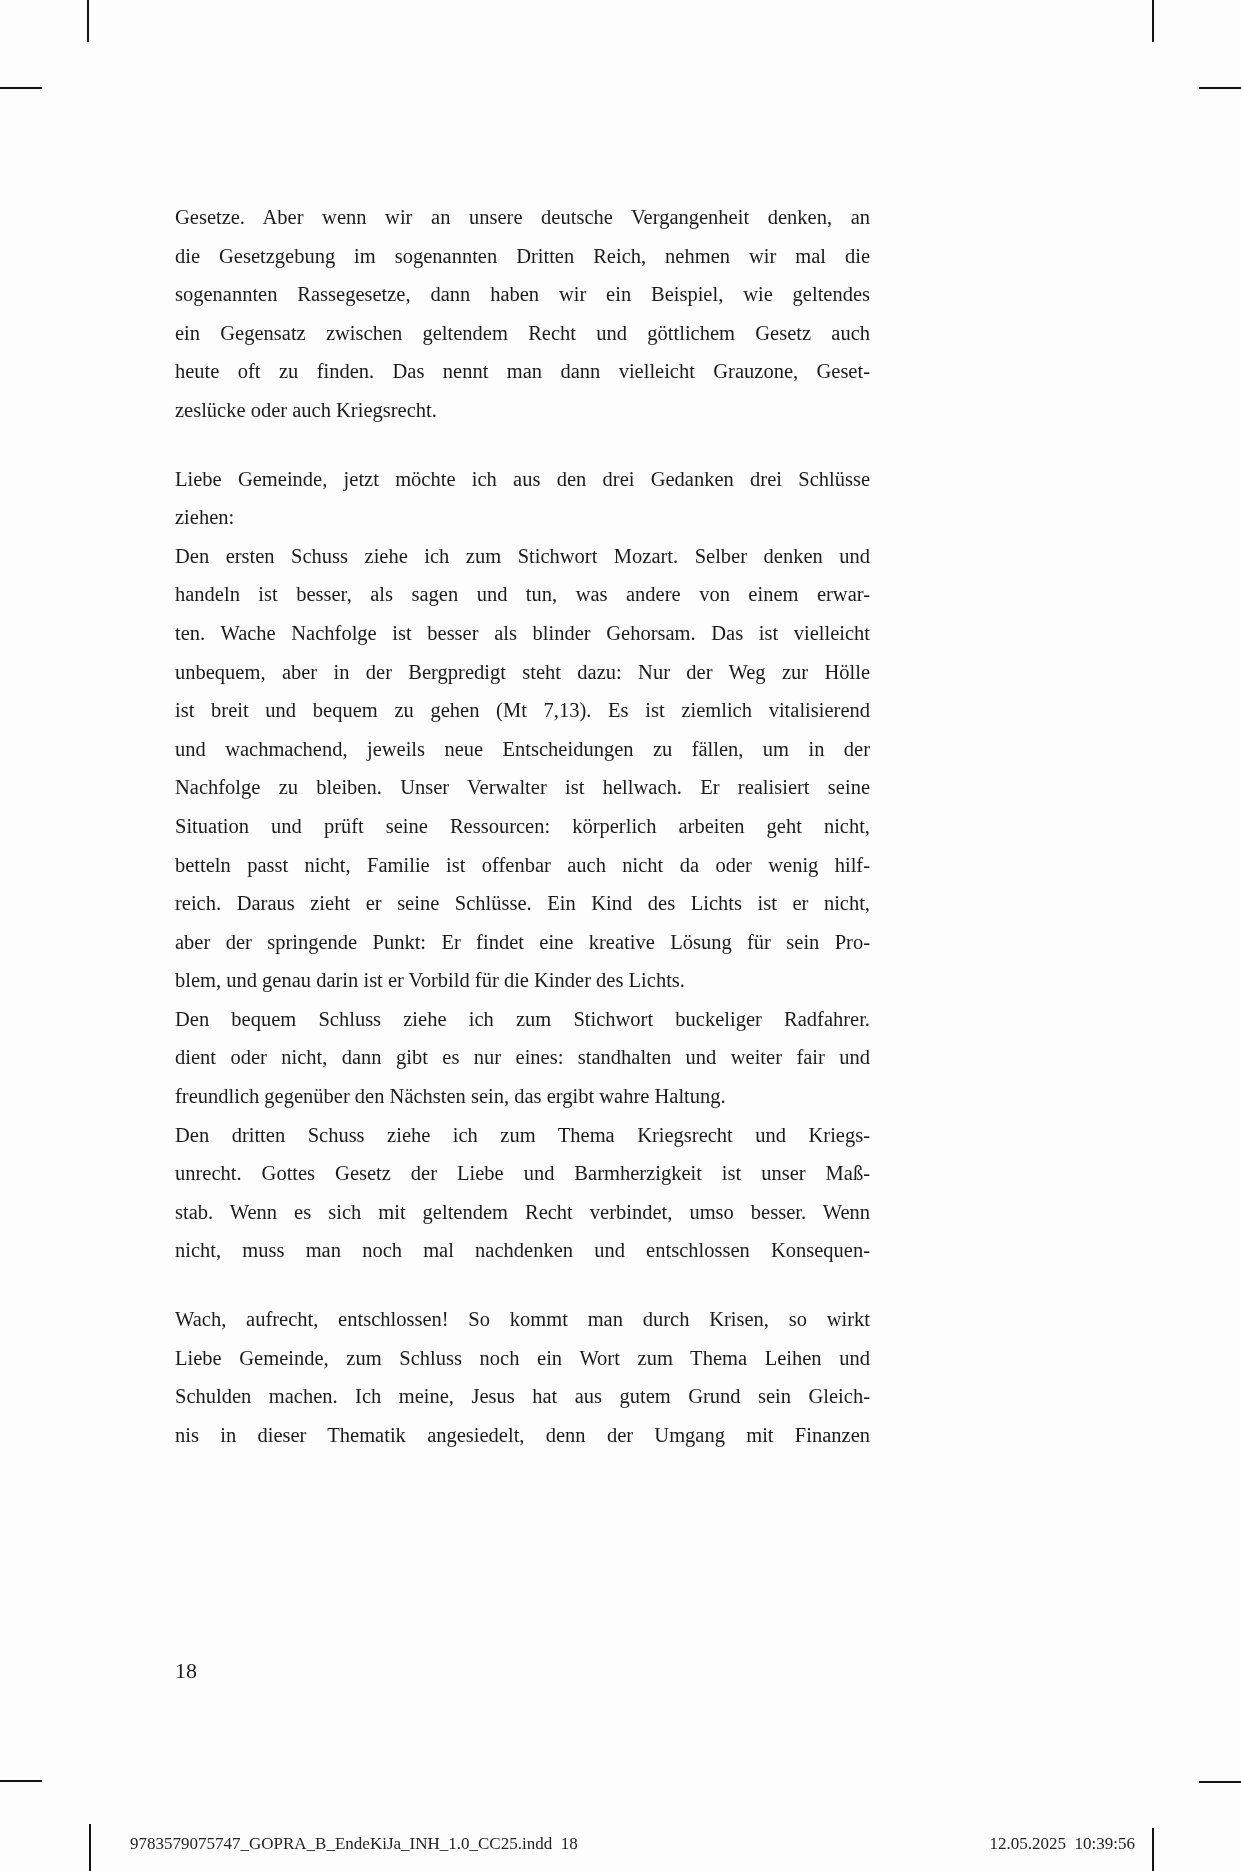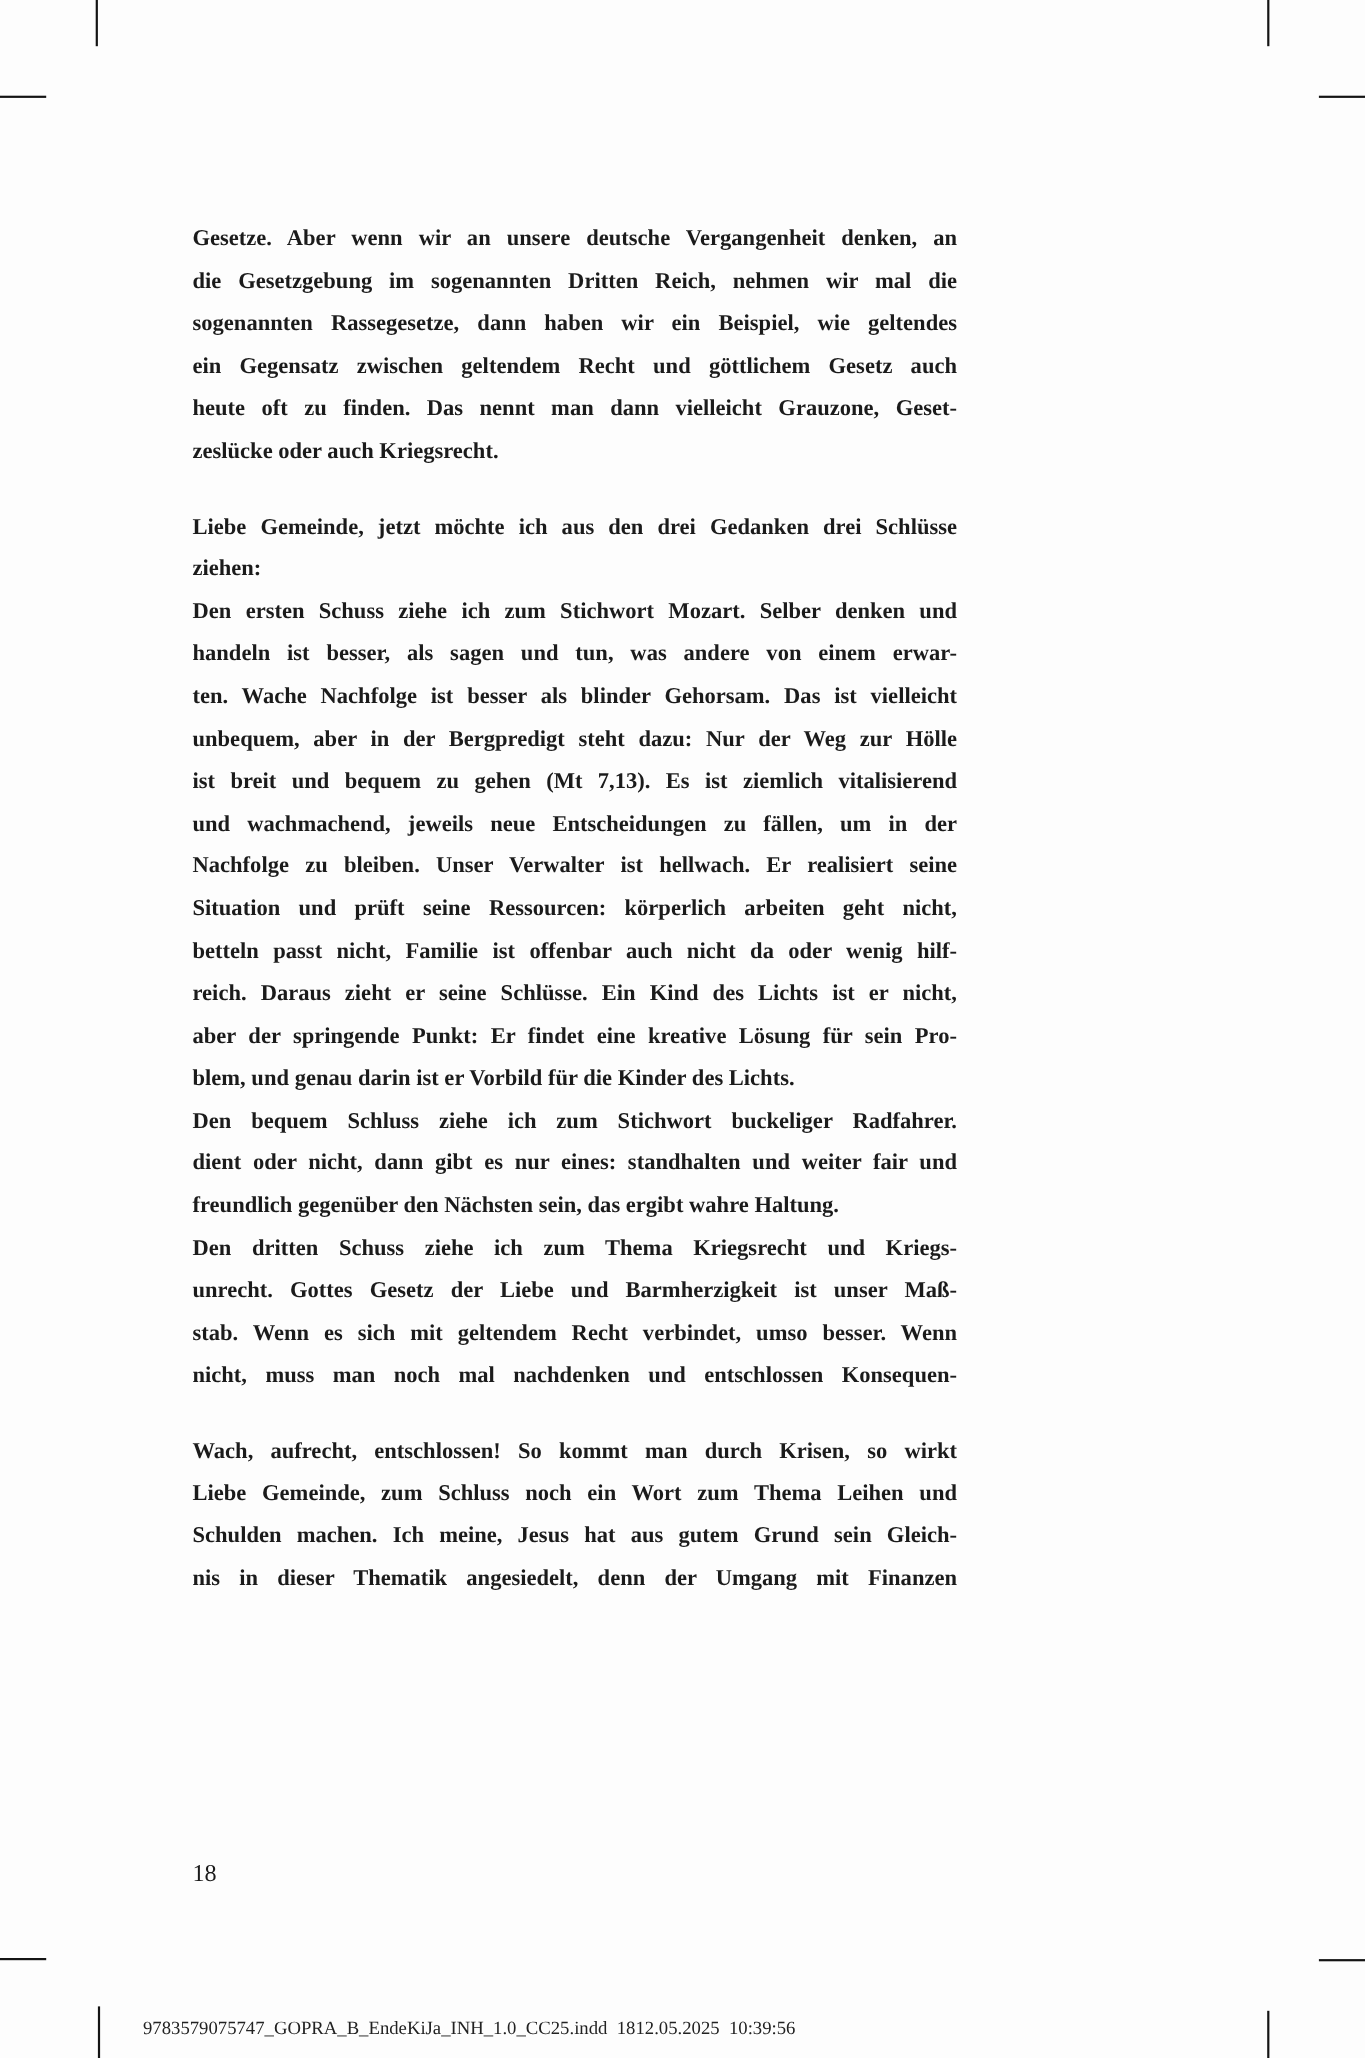--- a/index.html
+++ b/index.html
@@ -33,43 +33,42 @@
 
   
   .text-block {
     position: absolute;
     left: 175px;
     top: 198px;
     width: 695px;
     color: #1b1b1b;
     font-size: 20.5px;
     line-height: 38.6px;
-    font-weight: bold;
   }
   .para { margin: 0 0 30px 0; }
   .line { text-align: justify; }
   .line.j { text-align-last: justify; }
   .line.l { text-align-last: left; }
 
   .page-number {
     position: absolute;
     left: 175px;
     top: 1652px;
     font-size: 22px;
     line-height: 38px;
     color: #1b1b1b;
-    margin-top: 32px;
   }
 
   .print-footer {
     position: absolute;
     left: 130px;
     right: 106px;
     top: 1833px;
     display: flex;
+    justify-content: space-between;
     font-size: 17px;
     line-height: 22px;
     color: #222222;
     white-space: pre;
   }
 </style>
 </head>
 <body>
 
 <div class="sheet">

